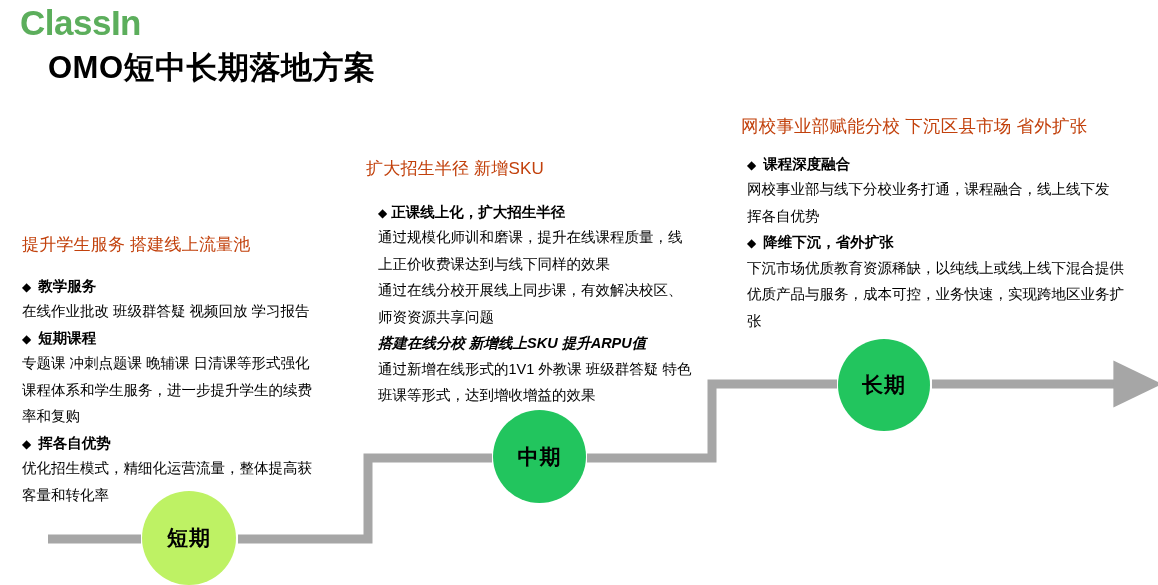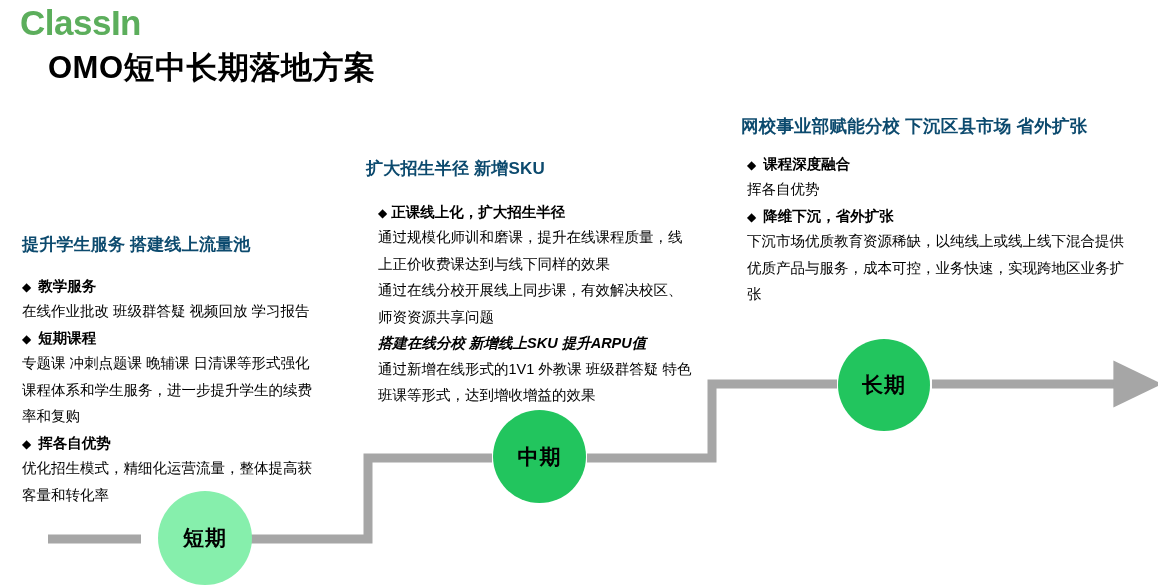--- a/index.html
+++ b/index.html
@@ -44,22 +44,22 @@
     letter-spacing: 0.5px;
     white-space: nowrap;
   }
 
   
   .column {
     position: absolute;
   }
   .col-heading {
     font-size: 17px;
-    font-weight: 700;
-    color: #0c4a6e;
+    font-weight: 400;
+    color: #c2410c;
     margin: 0 0 16px 0;
     white-space: nowrap;
     letter-spacing: 0.2px;
   }
   .bullet-head {
     font-size: 14.5px;
     font-weight: 700;
     color: #000000;
     margin: 0 0 3px 0;
     display: flex;
@@ -109,21 +109,21 @@
     position: absolute;
     border-radius: 50%;
     display: flex;
     align-items: center;
     justify-content: center;
     font-size: 21px;
     font-weight: 700;
     color: #000000;
     letter-spacing: 1px;
   }
-  #node-short { left: 158px; top: 491px; width: 94px; height: 94px; background: #86efac; }
+  #node-short { left: 142px; top: 491px; width: 94px; height: 94px; background: #bef264; }
   #node-mid   { left: 493px; top: 410px; width: 93px; height: 93px; background: #22c55e; }
   #node-long  { left: 838px; top: 339px; width: 92px; height: 92px; background: #22c55e; }
 </style>
 </head>
 <body>
 
 <div id="slide">
 
   <div id="logo">ClassIn</div>
 
@@ -198,20 +198,21 @@
   </div>
 
   <div class="column" id="col-long">
     <div class="col-heading">网校事业部赋能分校 下沉区县市场 省外扩张</div>
     <div class="bullet-list">
 
       <div class="bullet-head">
         <span class="diamond">◆</span>
         <span>课程深度融合</span>
       </div>
+      <div class="body-text">网校事业部与线下分校业务打通，课程融合，线上线下发</div>
       <div class="body-text">挥各自优势</div>
 
       <div class="bullet-head">
         <span class="diamond">◆</span>
         <span>降维下沉，省外扩张</span>
       </div>
       <div class="body-text">下沉市场优质教育资源稀缺，以纯线上或线上线下混合提供</div>
       <div class="body-text">优质产品与服务，成本可控，业务快速，实现跨地区业务扩</div>
       <div class="body-text">张</div>
 

